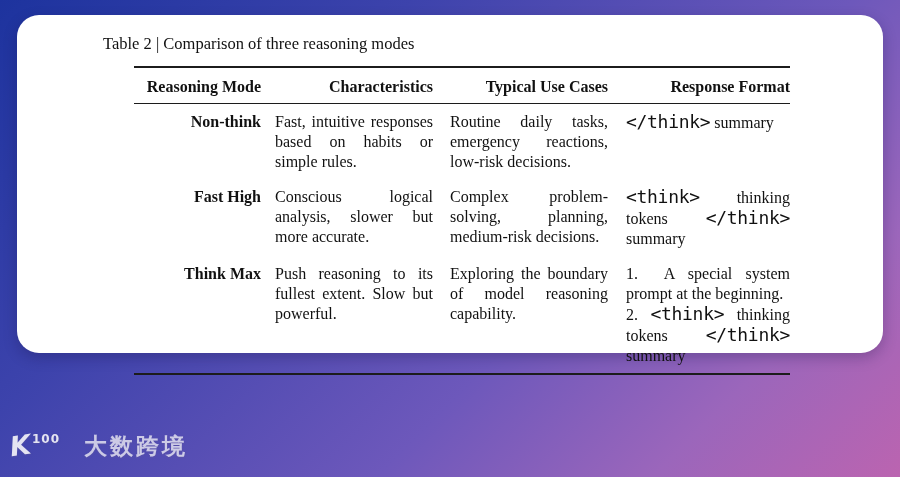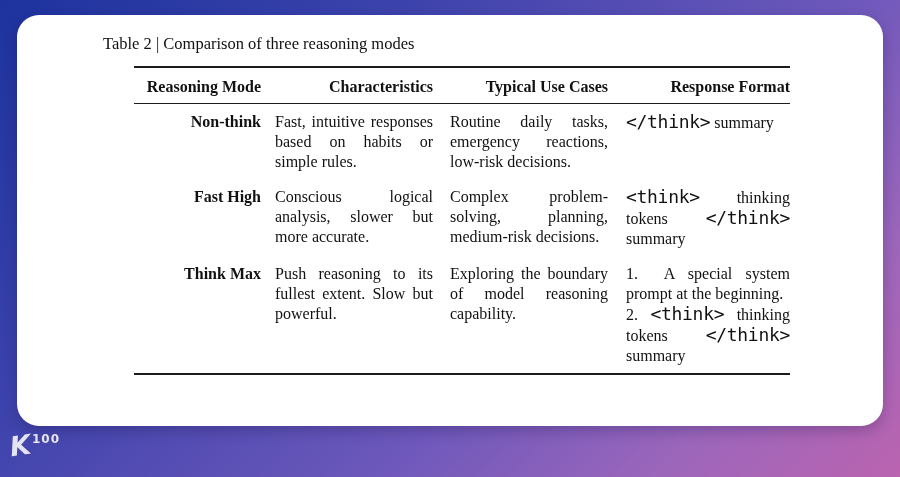--- a/index.html
+++ b/index.html
@@ -6,21 +6,21 @@
   html, body { width: 900px; height: 477px; overflow: hidden; }
   body {
     font-family: "Liberation Serif", "DejaVu Serif", serif;
     color: #111;
   }
   .bg {
     position: absolute; inset: 0; width: 900px; height: 477px;
     background: linear-gradient(135deg, #1d339e 0%, #3d43ac 30%, #6d58bb 62%, #9b66bb 82%, #bb64b0 100%);
   }
   .card {
-    position: absolute; left: 17px; top: 15px; width: 866px; height: 411px;
+    position: absolute; left: 17px; top: 15px; width: 866px; height: 338px;
     background: #ffffff; border-radius: 22px;
     box-shadow: 0 5px 14px rgba(20, 10, 60, 0.25);
   }
   .caption {
     margin: 17px 0 0 86px;
     font-size: 16.5px; line-height: 23px; color: #111;
   }
   table.paper-table {
     margin: 11px 0 0 117px;
     width: 656px;
@@ -112,14 +112,15 @@
           <td class="response c4"><span>1.  A special system prompt at the beginning.
 2. </span><span class="code">&lt;think&gt;</span><span> thinking tokens </span><span class="code">&lt;/think&gt;</span><span> summary</span></td>
         </tr>
       </tbody>
     </table>
   </div>
 
   <div class="watermark">
     <span class="wm-k">K</span>
     <span class="wm-100">100</span>
+    <span class="wm-name">大数跨境</span>
   </div>
 </div>
 
 </body></html>

